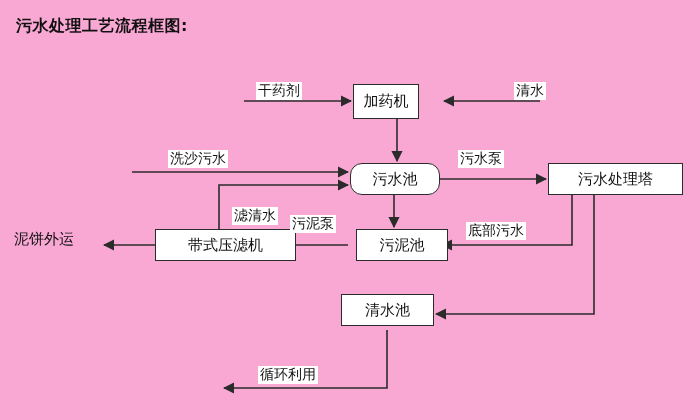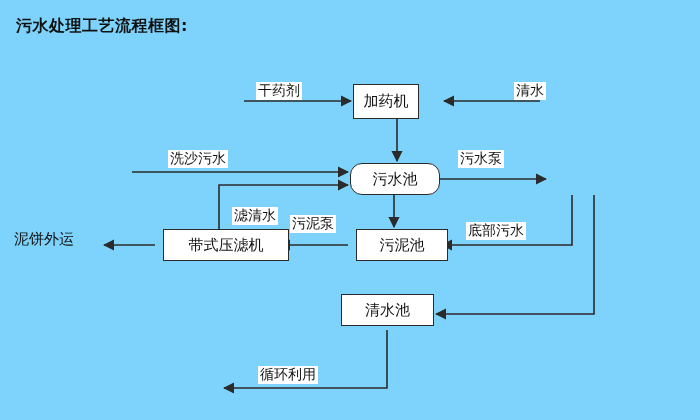--- a/index.html
+++ b/index.html
@@ -7,21 +7,21 @@
     padding: 0;
     background: #ffffff;
   }
   body {
     font-family: "DejaVu Sans", "Liberation Sans", sans-serif;
   }
   #canvas {
     position: relative;
     width: 700px;
     height: 420px;
-    background: #7dd3fc;
+    background: #f9a8d4;
     overflow: hidden;
   }
   #title {
     position: absolute;
     left: 16px;
     top: 16px;
     font-size: 16px;
     font-weight: bold;
     color: #111111;
     letter-spacing: 0.5px;
@@ -104,21 +104,24 @@
       <path d="M 387 330 L 387 388 L 224 388" marker-end="url(#arrow)"></path>
     </g>
   </svg>
 
   <div class="node" style="left:353px; top:84px; width:66px; height:35px;align-items:center;">
     <span>加药机</span>
   </div>
   <div class="node" style="left:350px; top:163px; width:90px; height:32px;border-radius:12px;">
     <span>污水池</span>
   </div>
-  <div class="node" style="left:163px; top:229px; width:126px; height:32px;">
+  <div class="node" style="left:548px; top:163px; width:135px; height:32px;">
+    <span>污水处理塔</span>
+  </div>
+  <div class="node" style="left:155px; top:229px; width:141px; height:32px;">
     <span>带式压滤机</span>
   </div>
   <div class="node" style="left:348px; top:229px; width:92px; height:32px;margin-left:8px;">
     <span>污泥池</span>
   </div>
   <div class="node" style="left:341px; top:294px; width:93px; height:32px;">
     <span>清水池</span>
   </div>
 
   <div class="edge-label" style="left:256px; top:82px;">干药剂</div>

